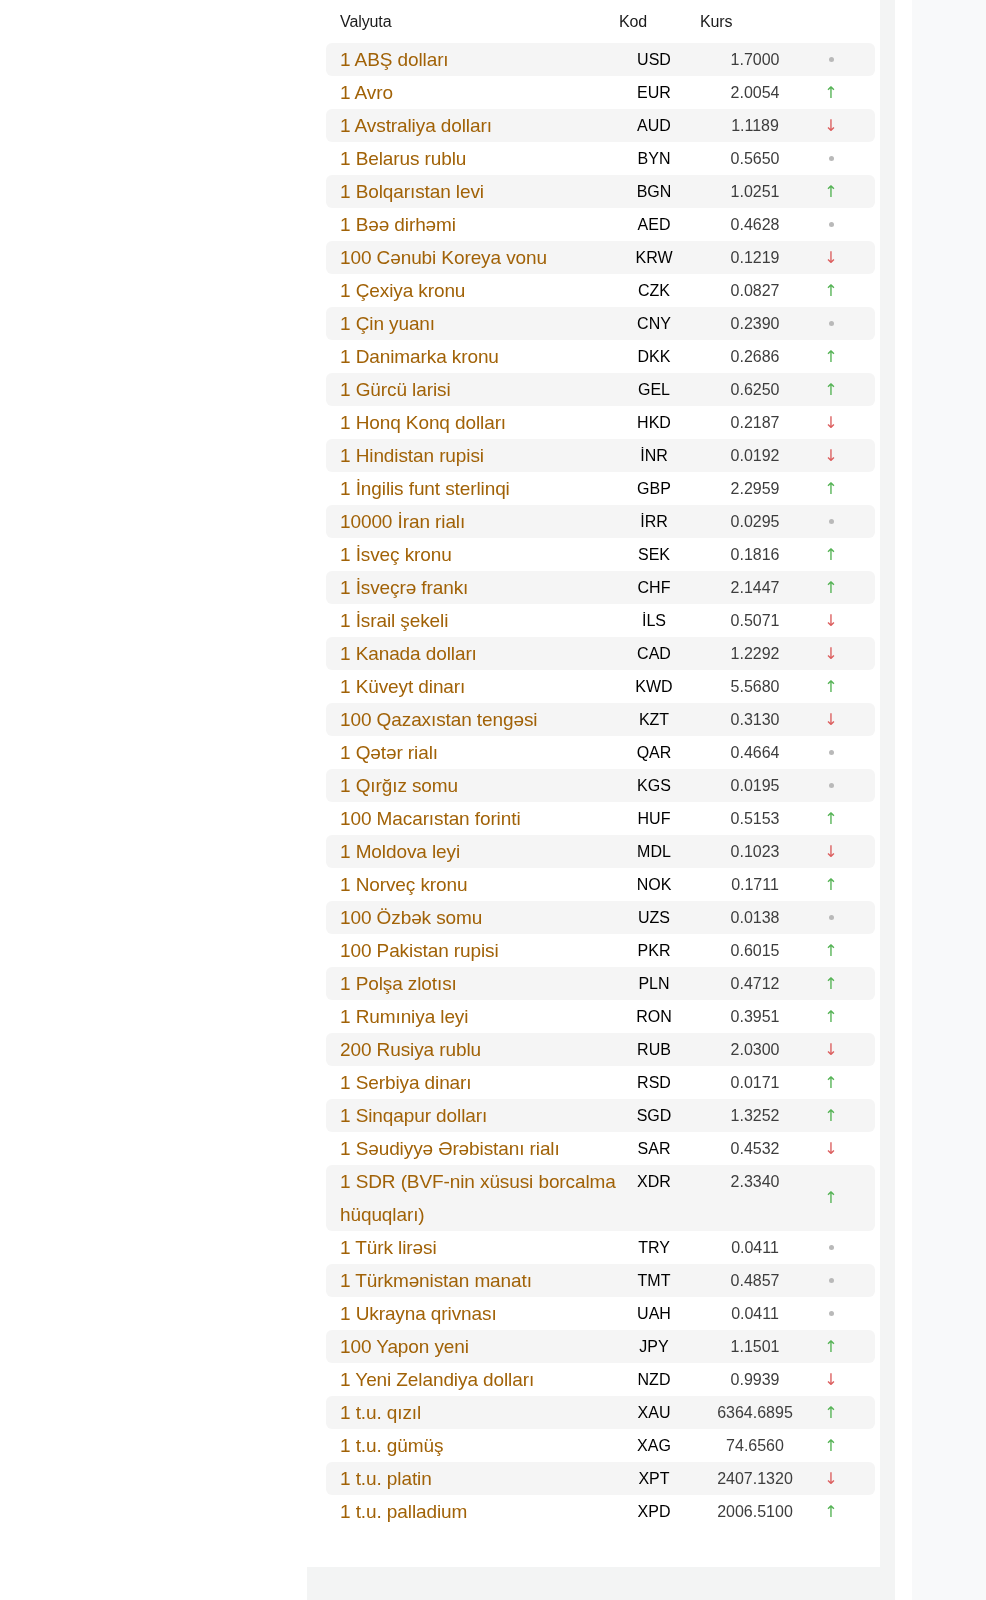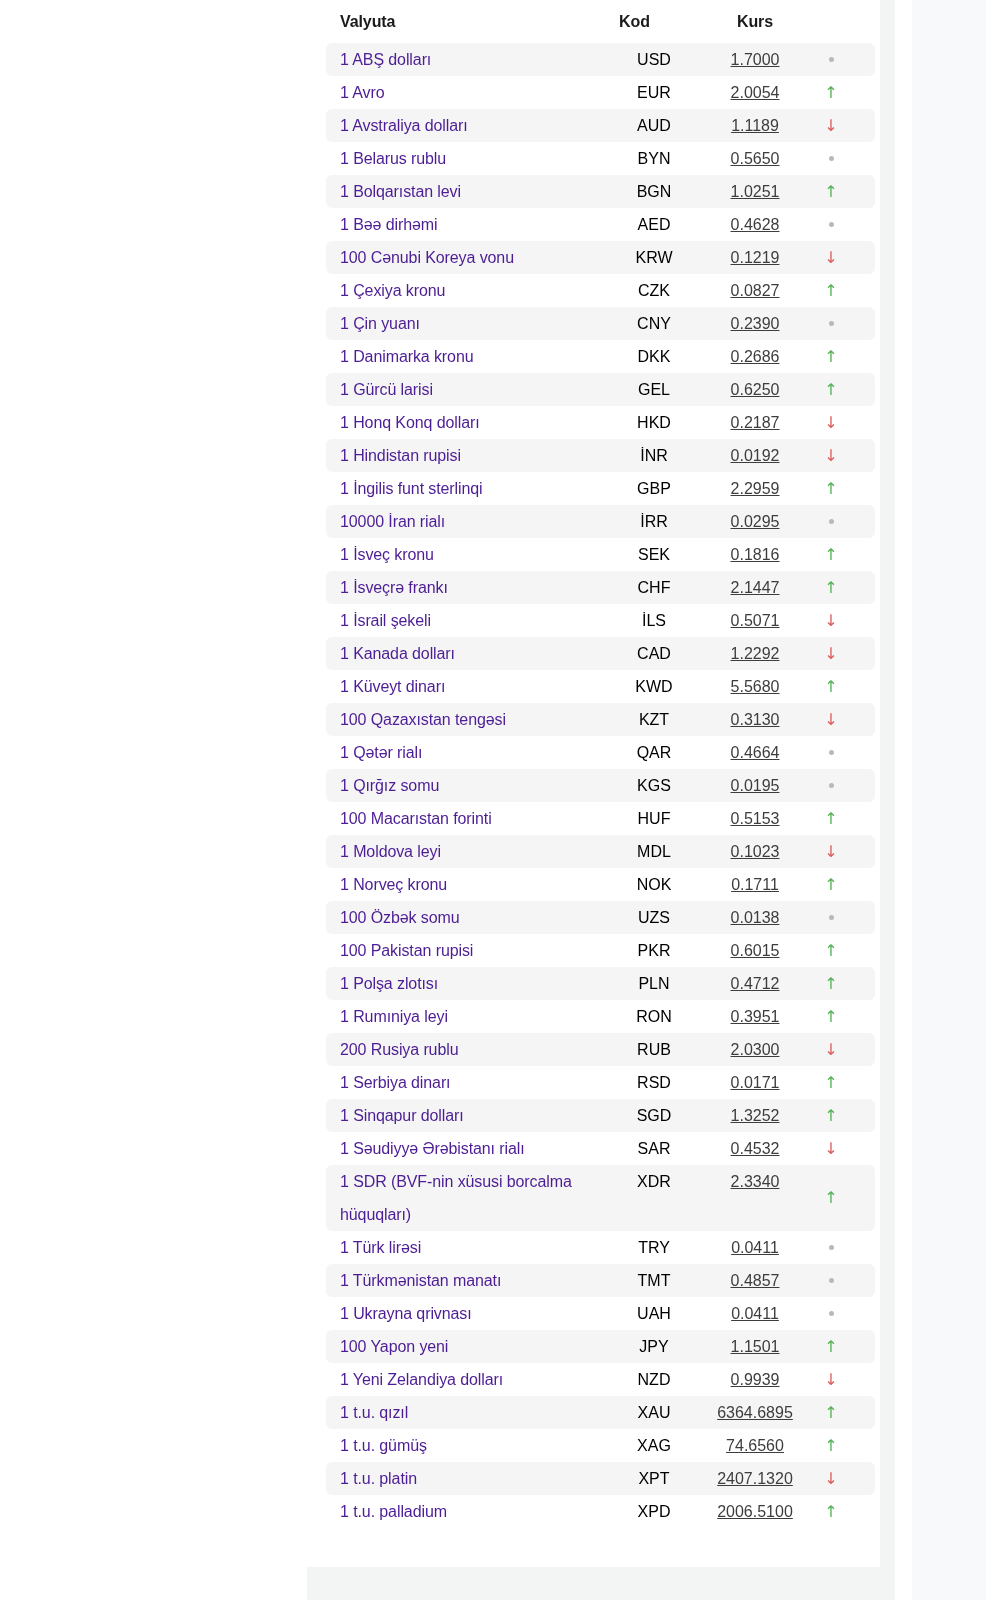--- a/index.html
+++ b/index.html
@@ -11,39 +11,39 @@
   .rates-card { position:absolute; left:0; top:0; width:573px; height:1567px;
     background:#ffffff; }
   .right-gutter { position:absolute; left:895px; top:0; width:17px; height:1600px;
     background:#ffffff; }
   .right-panel { position:absolute; left:912px; top:0; width:74px; height:1600px;
     background:#f8f9fa; }
 
   .rates-table { margin-left:19px; width:549px; }
 
   .hdr-row { display:flex; align-items:center; height:43px; }
-  .hdr-row .h { font-weight:700; font-size:16px; color:#1b1b1b; letter-spacing:-0.1px; }
+  .hdr-row .h { font-weight:400; font-size:16px; color:#1b1b1b; letter-spacing:-0.1px; }
 
   .row { display:flex; align-items:flex-start; min-height:33px; border-radius:6px; }
   .row:nth-child(odd) { background:#f5f5f5; }
 
-  .cell-name  { flex:1 1 auto; padding-left:14px; font-size:16px; color:#4c1d95;
+  .cell-name  { flex:1 1 auto; padding-left:14px; font-size:19px; color:#a16207;
     line-height:33px; letter-spacing:-0.1px; }
   .cell-code  { flex:0 0 70px;  text-align:center; font-size:16px; color:#000000; line-height:33px; }
   .gap-a      { flex:0 0 11px; }
   .cell-rate  { flex:0 0 110px; text-align:center; font-size:16px; color:#3d3d3d;
-    line-height:33px; white-space:nowrap;text-decoration:underline; }
+    line-height:33px; white-space:nowrap; }
   .gap-b      { flex:0 0 1px; }
   .cell-trend { flex:0 0 40px; align-self:stretch; display:flex;
     align-items:center; justify-content:center; }
   .sp-end     { flex:0 0 24px; }
 
   .h-name { flex:1 1 auto; padding-left:14px; }
   .h-code { flex:0 0 70px; text-align:left; }
-  .h-rate { flex:0 0 110px; text-align:center; }
+  .h-rate { flex:0 0 110px; text-align:left; }
   .h-trend{ flex:0 0 40px; } .h-sp { flex:0 0 24px; }
 
   .arrow { font-family:"DejaVu Sans",sans-serif; font-size:16px; line-height:1; }
   .trend-up   { color:var(--up-color,#55b355); }
   .trend-down { color:var(--down-color,#dc5f5f); }
   .dot { width:5px; height:5px; border-radius:50%; background:var(--flat-color,#b9b9b9); }
 </style>
 </head>
 <body>
 

